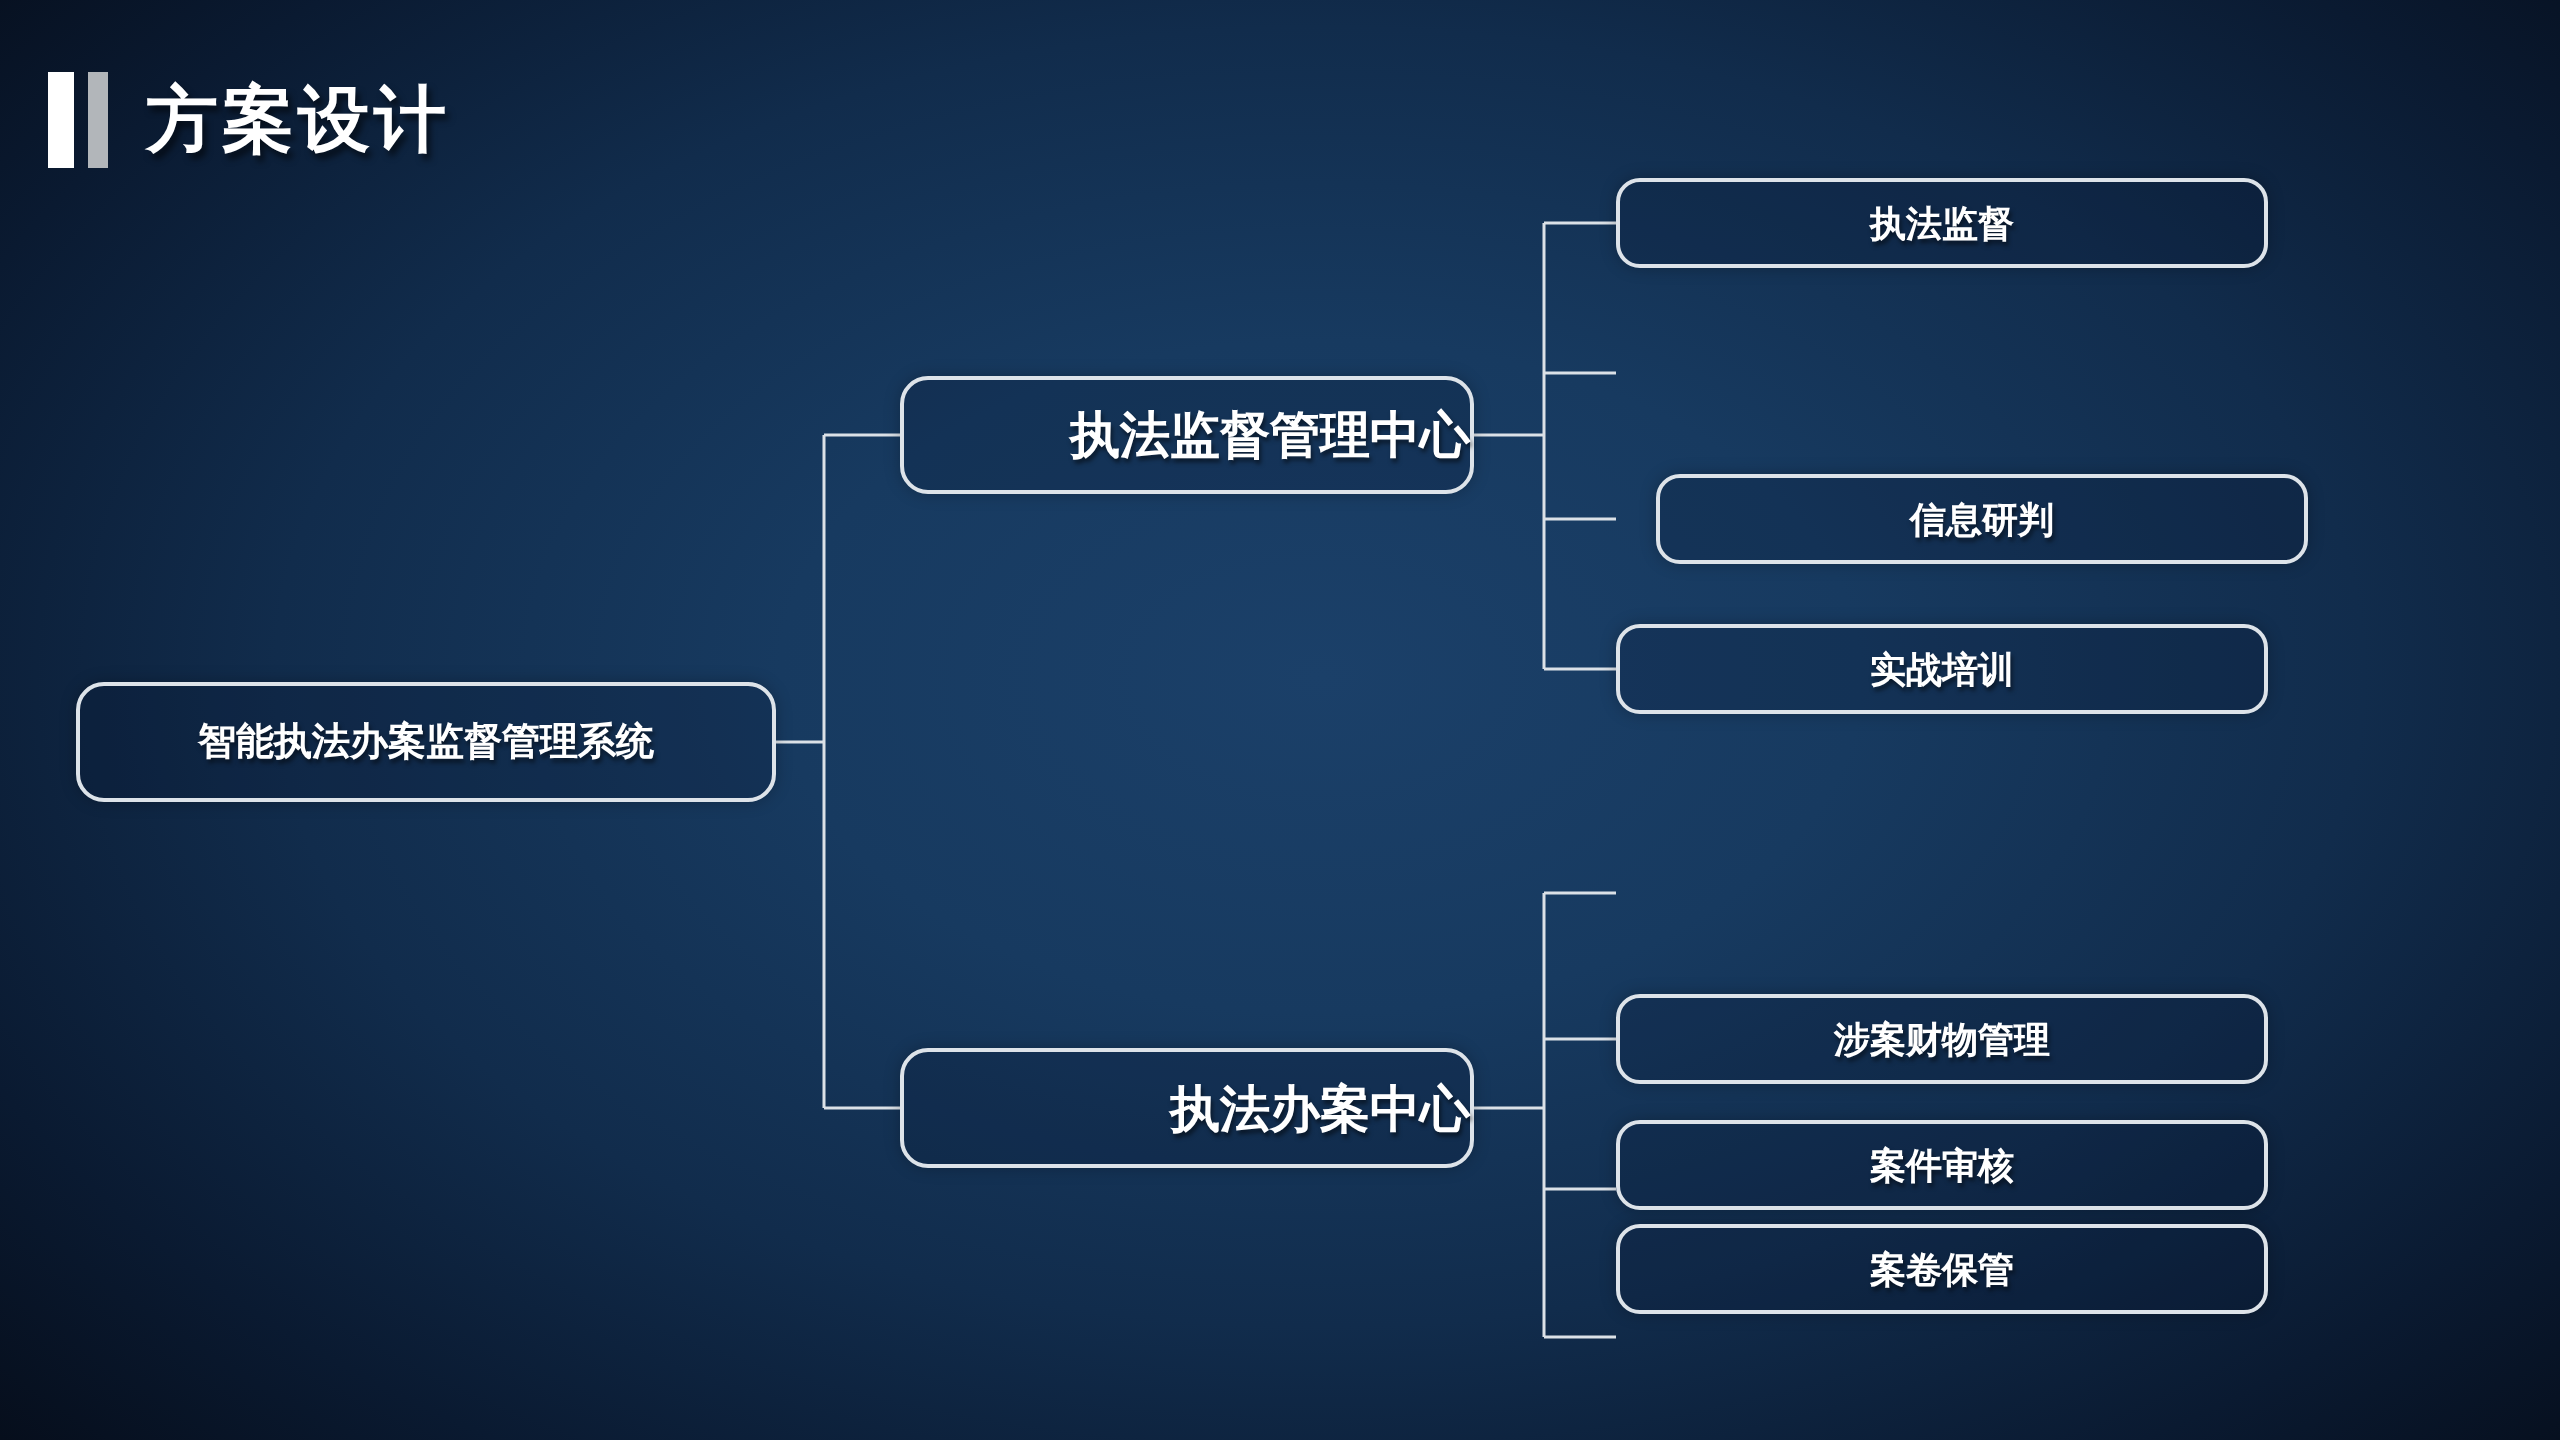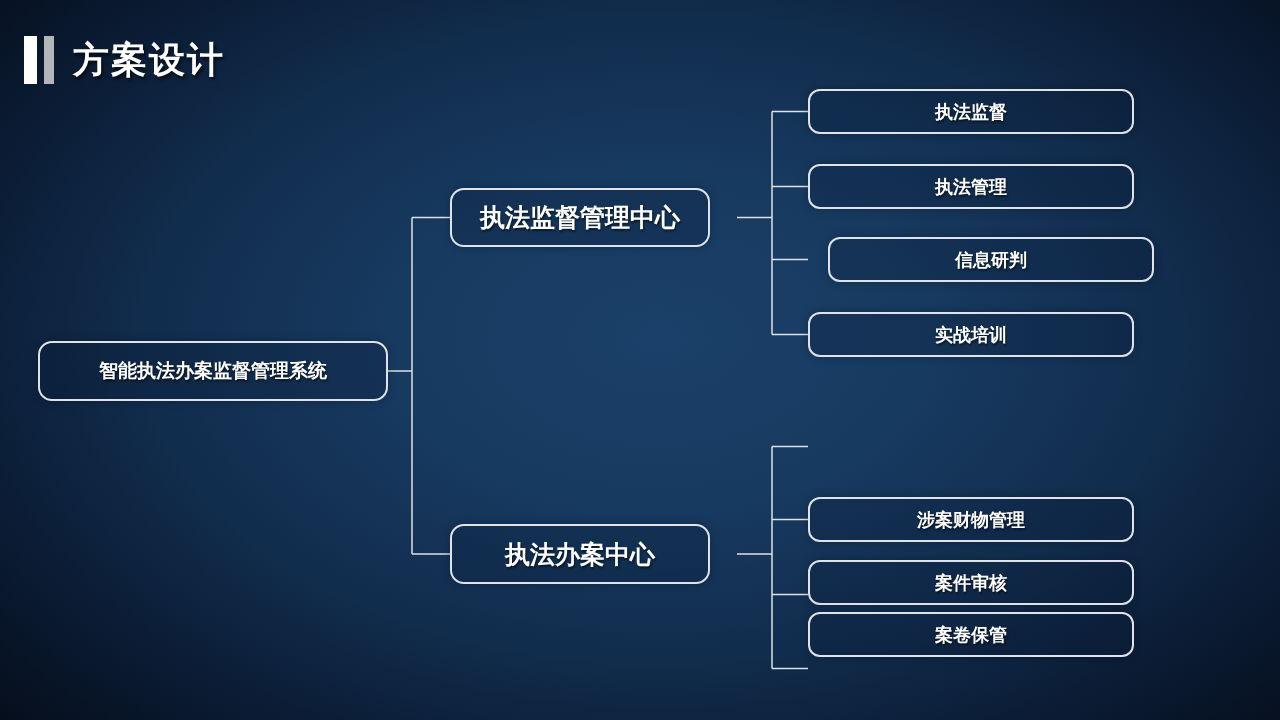--- a/index.html
+++ b/index.html
@@ -66,22 +66,23 @@
     text-shadow: 1px 2px 2px rgba(0,0,0,0.5);
     box-shadow: 0 0 8px rgba(0,0,0,0.25);
   }
   .node-root {
     left: 38px; top: 341px;
     width: 350px; height: 60px;
     font-size: 19px;
   }
   .node-branch {
     left: 450px;
-    width: 260px;
+    width: 287px;
     font-size: 25px;
+    justify-content: flex-end;
   }
   .node-branch-0 { top: 188px; height: 59px; }
   .node-branch-1 { top: 524px; height: 60px; }
   .node-leaf {
     left: 808px;
     width: 326px; height: 45px;
     border-radius: 12px;
     font-size: 18px;
   }
   .leaf-0 { top: 89px;  }
@@ -120,23 +121,20 @@
   <div class="node node-branch node-branch-0">
     <span>执法监督管理中心</span>
   </div>
   <div class="node node-branch node-branch-1">
     <span>执法办案中心</span>
   </div>
 
   <div class="node node-leaf leaf-0">
     <span>执法监督</span>
   </div>
-  <div class="node node-leaf leaf-1">
-    <span>执法管理</span>
-  </div>
   <div class="node node-leaf leaf-2">
     <span>信息研判</span>
   </div>
   <div class="node node-leaf leaf-3">
     <span>实战培训</span>
   </div>
 
   <div class="node node-leaf leaf-5">
     <span>涉案财物管理</span>
   </div>

